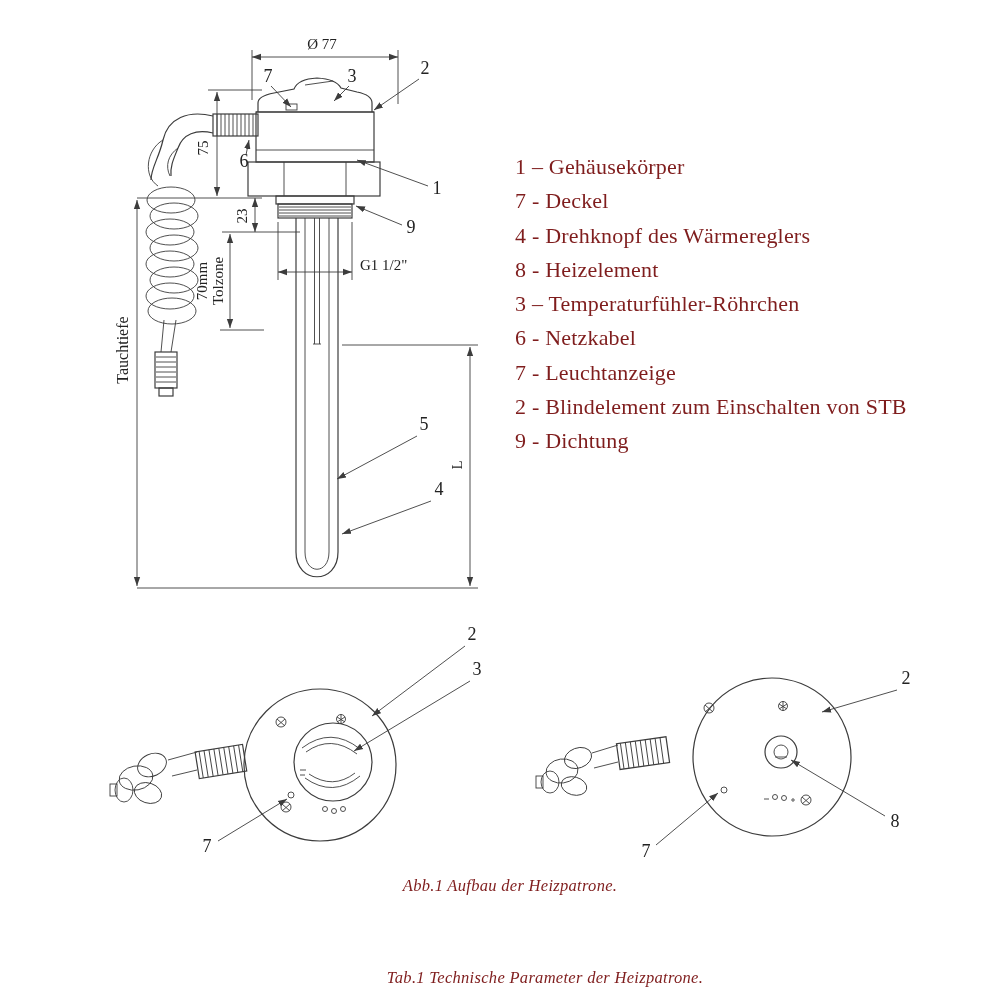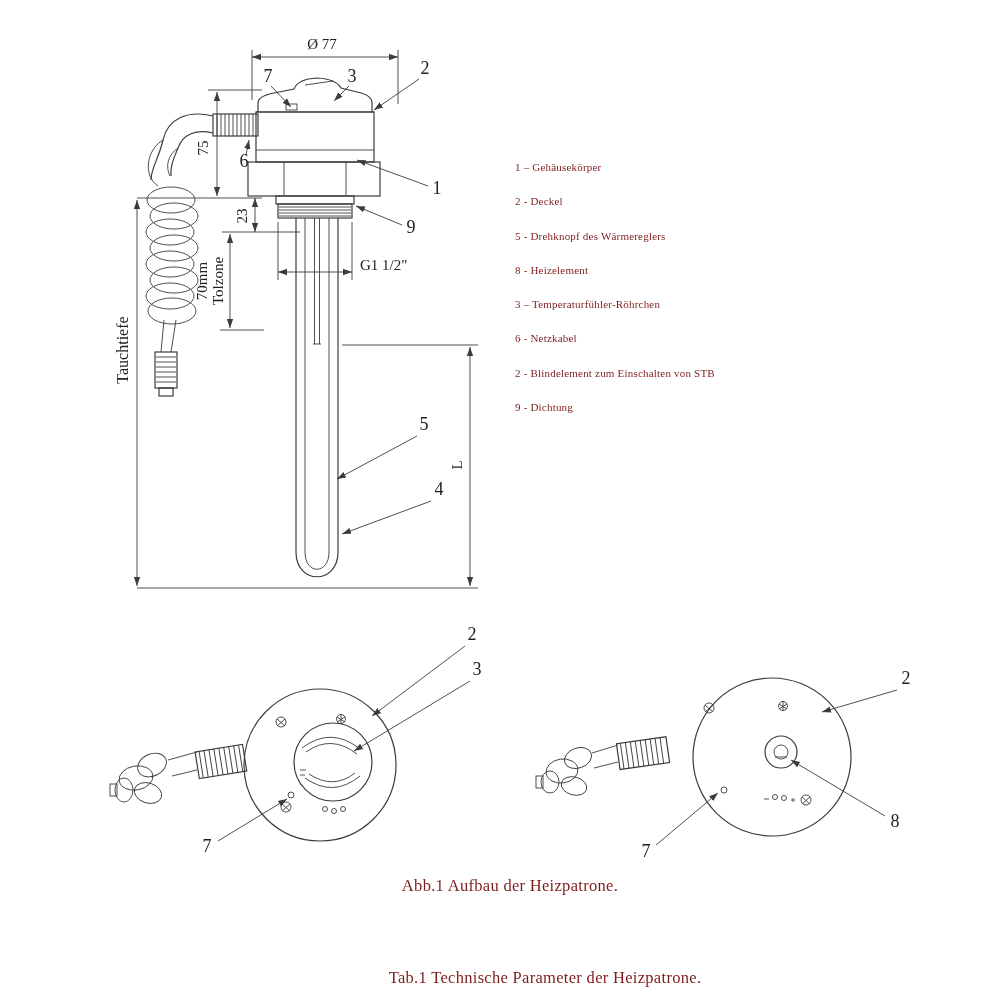--- a/index.html
+++ b/index.html
@@ -1,20 +1,20 @@
 <!DOCTYPE html>
 <html><head>
 <meta charset="utf-8">
 <style>
   html,body{margin:0;padding:0;background:#fff;}
   .page{position:relative;width:1000px;height:1000px;background:#ffffff;overflow:hidden;
         font-family:"Liberation Serif",serif;color:#7f1d1d;}
-  .legend{position:absolute;left:515px;top:150px;line-height:34.3px;font-size:11px;
+  .legend{position:absolute;left:515px;top:150px;line-height:34.3px;font-size:22px;
           letter-spacing:.2px;white-space:nowrap;}
-  .caption{position:absolute;white-space:nowrap;font-size:16.5px;letter-spacing:.3px;}
+  .caption{position:absolute;white-space:nowrap;font-size:16.5px;letter-spacing:.3px;font-style:italic;}
   .caption.figure{left:510px;top:876px;transform:translateX(-50%);}
   .caption.table{left:545px;top:968px;transform:translateX(-50%);}
   svg{position:absolute;left:0;top:0;}
   svg text{font-family:"Liberation Serif",serif;fill:#222;}
   .ln{stroke:#3c3c3c;stroke-width:1.2;fill:none;}
   .thin{stroke:#3c3c3c;stroke-width:0.9;fill:none;}
   .dim{stroke:#3c3c3c;stroke-width:0.9;fill:none;}
   .callout{font-size:18px;}
   .dimtxt{font-size:15px;}
 </style>
@@ -331,25 +331,26 @@
       </g>
       <g>
         <text class="callout" x="646" y="857" text-anchor="middle">7</text>
         <line class="thin" x1="656" y1="845" x2="718" y2="793" marker-end="url(#arr)"></line>
       </g>
     </g>
   </svg>
 
   <div class="legend">
     <div>1 – Gehäusekörper</div>
-    <div>2 - Deckel</div>
-    <div>5 - Drehknopf des Wärmereglers</div>
+    <div>7 - Deckel</div>
+    <div>4 - Drehknopf des Wärmereglers</div>
     <div>8 - Heizelement</div>
     <div>3 – Temperaturfühler-Röhrchen</div>
     <div>6 - Netzkabel</div>
+    <div>7 - Leuchtanzeige</div>
     <div>2 - Blindelement zum Einschalten von STB</div>
     <div>9 - Dichtung</div>
   </div>
 
   <div class="caption figure">Abb.1 Aufbau der Heizpatrone.</div>
   <div class="caption table">Tab.1 Technische Parameter der Heizpatrone.</div>
 
 </div>
 
 </body></html>

